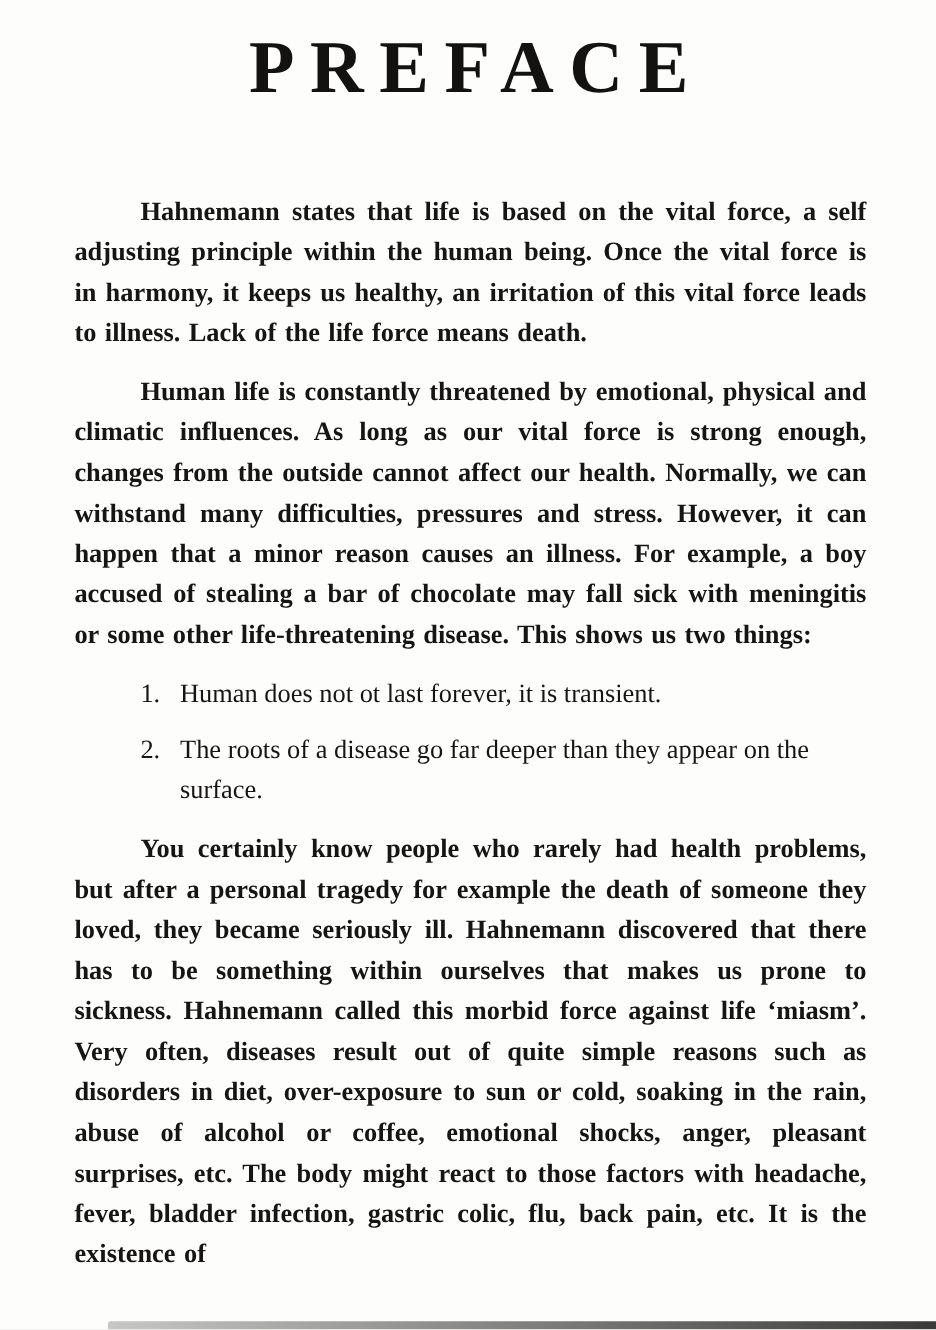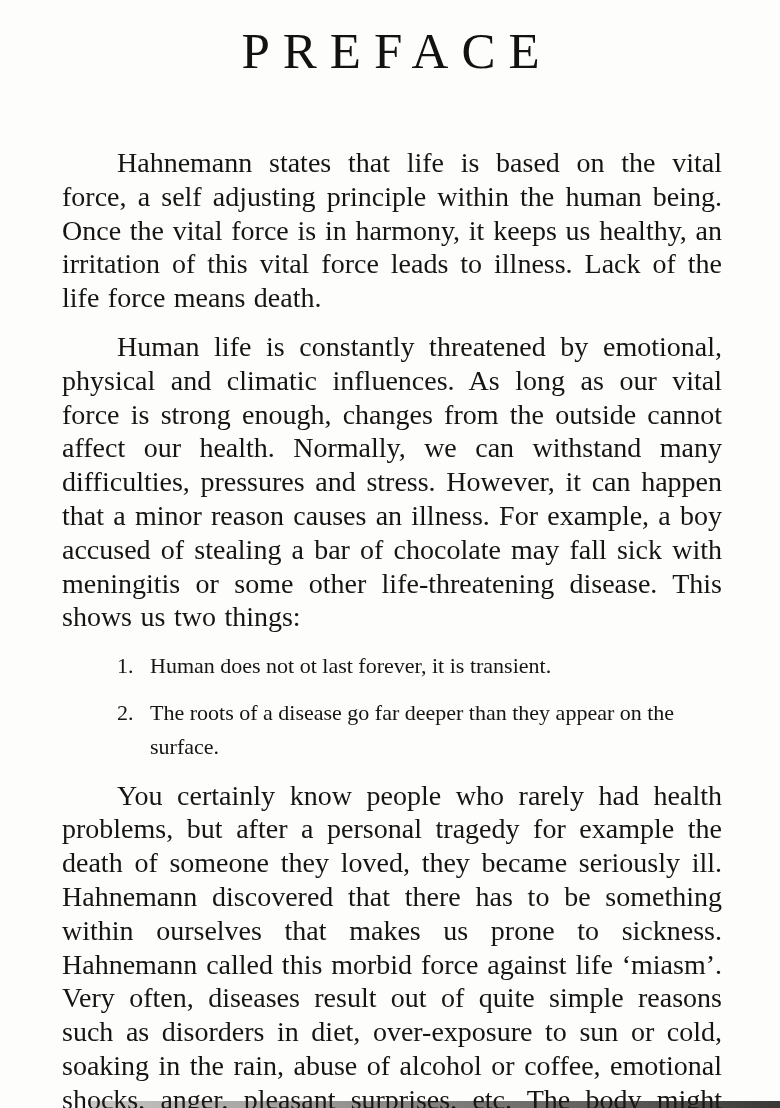--- a/index.html
+++ b/index.html
@@ -13,37 +13,38 @@
     height: 1108px;
     margin: 0 auto;
     background: #fdfdfb;
     box-sizing: border-box;
     padding: 14px 58px 0 62px;
     font-family: "Liberation Serif", "DejaVu Serif", serif;
     color: #171513;
     overflow: hidden;
   }
   .title {
-    font-size: 51px;
-    font-weight: 400;
+    font-size: 62px;
+    font-weight: 700;
     letter-spacing: 13px;
     text-align: center;
     margin: 8px 0 0 10px;
     color: #141210;
   }
   .body-text {
     margin-top: 66px;
   }
   .para {
-    font-size: 28px;
+    font-size: 22px;
     line-height: 33.8px;
     text-align: justify;
     text-indent: 55px;
     margin: 0 0 15px 0;
     word-spacing: 1.5px;
+    font-weight: bold;
   }
   .numbered-list {
     margin: 4px 0 15px 0;
   }
   .list-item {
     position: relative;
     padding-left: 88px;
     font-size: 22px;
     line-height: 33.8px;
     text-align: left;

